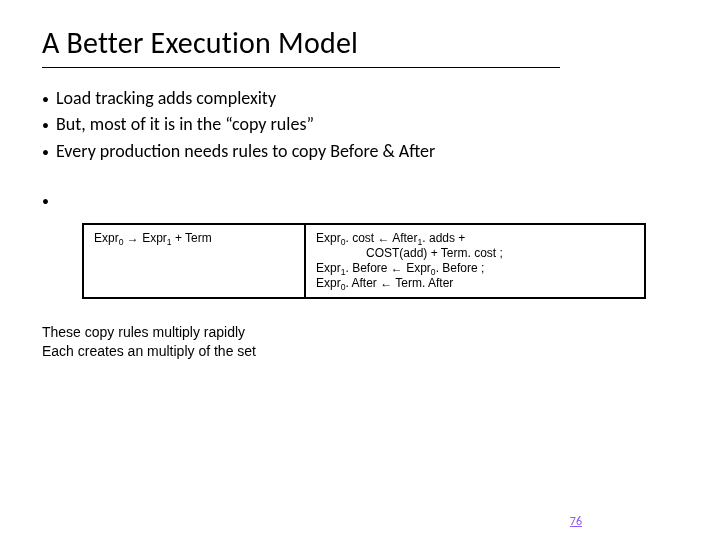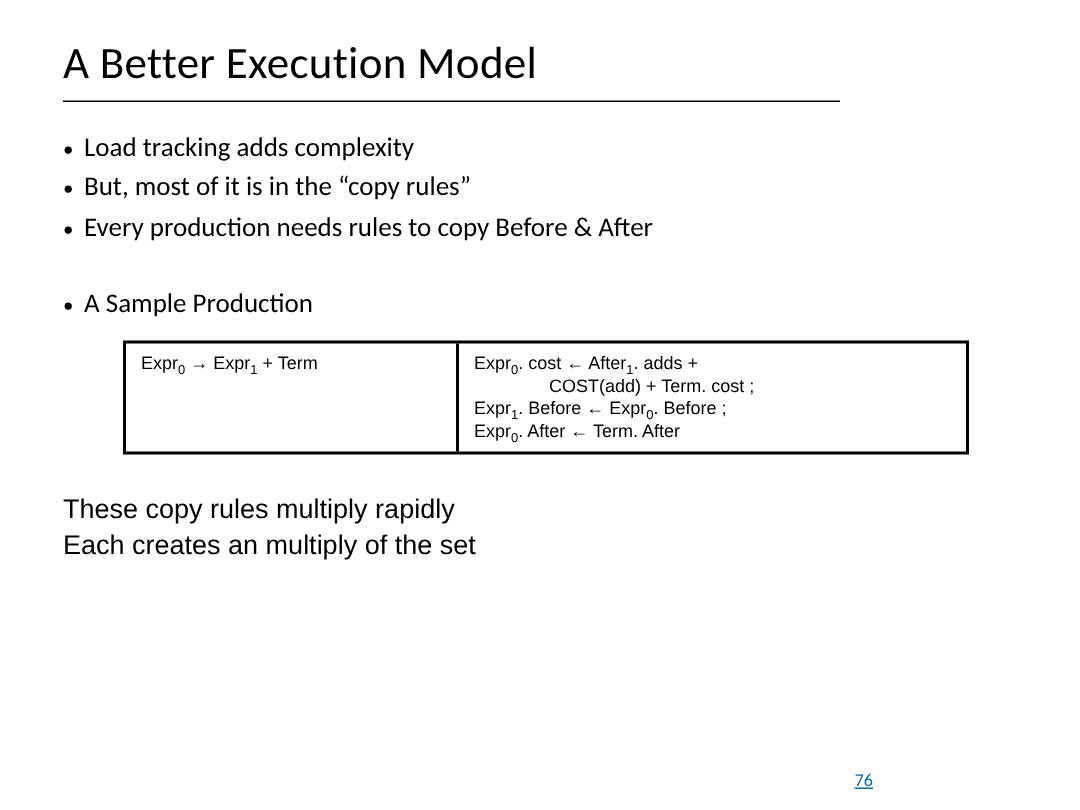--- a/index.html
+++ b/index.html
@@ -75,29 +75,29 @@
   }
   .prod-right {
     flex: 1;
     padding: 6px 10px;
   }
   .prod-right .line { line-height: 1.25; }
   .prod-right .indent { padding-left: 50px; }
   .notes {
     margin-top: 24px;
     font-family: Arial, Helvetica, sans-serif;
-    font-size: 18px;
+    font-size: 14px;
     line-height: 1.35;
   }
   .pagenum {
     position: absolute;
     right: 18px;
     bottom: 12px;
     font-size: 12px;
-    color: #0369a1;
+    color: #8b5cf6;
     text-decoration: underline;
     font-family: Calibri, sans-serif;
   }
   sub { font-size: 0.72em; vertical-align: sub; line-height: 0; }
 </style>
 </head>
 <body>
 <div class="slide">
 
   <div class="title">A Better Execution Model</div>
@@ -112,21 +112,20 @@
       <span>But, most of it is in the “copy rules”</span>
     </div>
     <div class="row">
       <span class="dot">•</span>
       <span>Every production needs rules to copy Before &amp; After</span>
     </div>
   </div>
 
   <div class="subhead-row">
     <span class="dot">•</span>
-    <span>A Sample Production</span>
   </div>
 
   <div class="prod-table">
     <div class="prod-left">
       <span>Expr</span><sub>0</sub><span> → </span><span>Expr</span><sub>1</sub><span> + Term</span>
     </div>
     <div class="prod-right">
       <div class="line">
         <span>Expr</span><sub>0</sub><span>. cost ← After</span><sub>1</sub><span>. adds +</span>
       </div>

